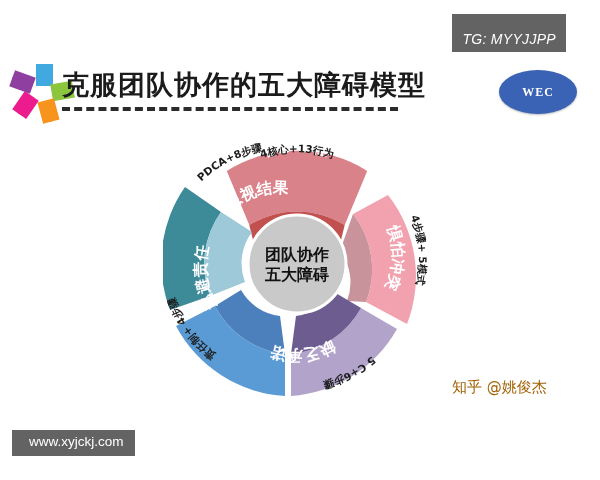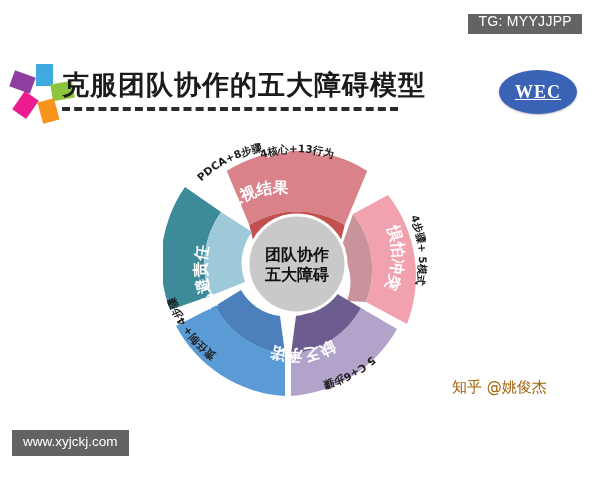--- a/index.html
+++ b/index.html
@@ -13,28 +13,29 @@
     height: 480px;
     position: relative;
     overflow: hidden;
     font-family: "Liberation Sans", "DejaVu Sans", sans-serif;
   }
 
   
   .tg-badge {
     position: absolute;
     top: 14px;
-    right: 18px;
+    right: 34px;
     background: #636363;
     color: #ffffff;
     font-size: 14px;
     letter-spacing: 0.3px;
-    padding: 0 10px 5px 10px;
+    padding: 18px 10px 5px 10px;
     line-height: 1.1;
     white-space: nowrap;
+    font-style: italic;
   }
 
   
   .header {
     position: absolute;
     top: 62px;
     left: 0;
     width: 600px;
     height: 70px;
   }
@@ -99,27 +100,26 @@
     position: absolute;
     right: 23px;
     top: 8px;
     width: 78px;
     height: 44px;
     border-radius: 50%;
     background: #3a62b5;
     color: #ffffff;
     font-family: "Liberation Serif", "DejaVu Serif", serif;
     font-weight: bold;
-    font-size: 18px;
+    font-size: 12px;
     letter-spacing: 1px;
     display: flex;
     align-items: center;
     justify-content: center;
     box-shadow: 0 1px 2px rgba(0,0,0,0.25);
-    text-decoration: underline;
   }
 
   
   .wheel {
     position: absolute;
     left: 163px;
     top: 130px;
     width: 268px;
     height: 268px;
   }
@@ -154,21 +154,21 @@
     font-family: "DejaVu Sans", "Liberation Sans", sans-serif;
     white-space: nowrap;
   }
   .site-badge {
     position: absolute;
     left: 12px;
     bottom: 24px;
     background: #636363;
     color: #ffffff;
     font-size: 13.5px;
-    padding: 5px 11px 6px 11px;
+    padding: 5px 11px 6px 17px;
     line-height: 1.1;
     white-space: nowrap;
   }
 </style>
 </head>
 <body>
 
 <div class="tg-badge">TG: MYYJJPP</div>
 
 <div class="header">

